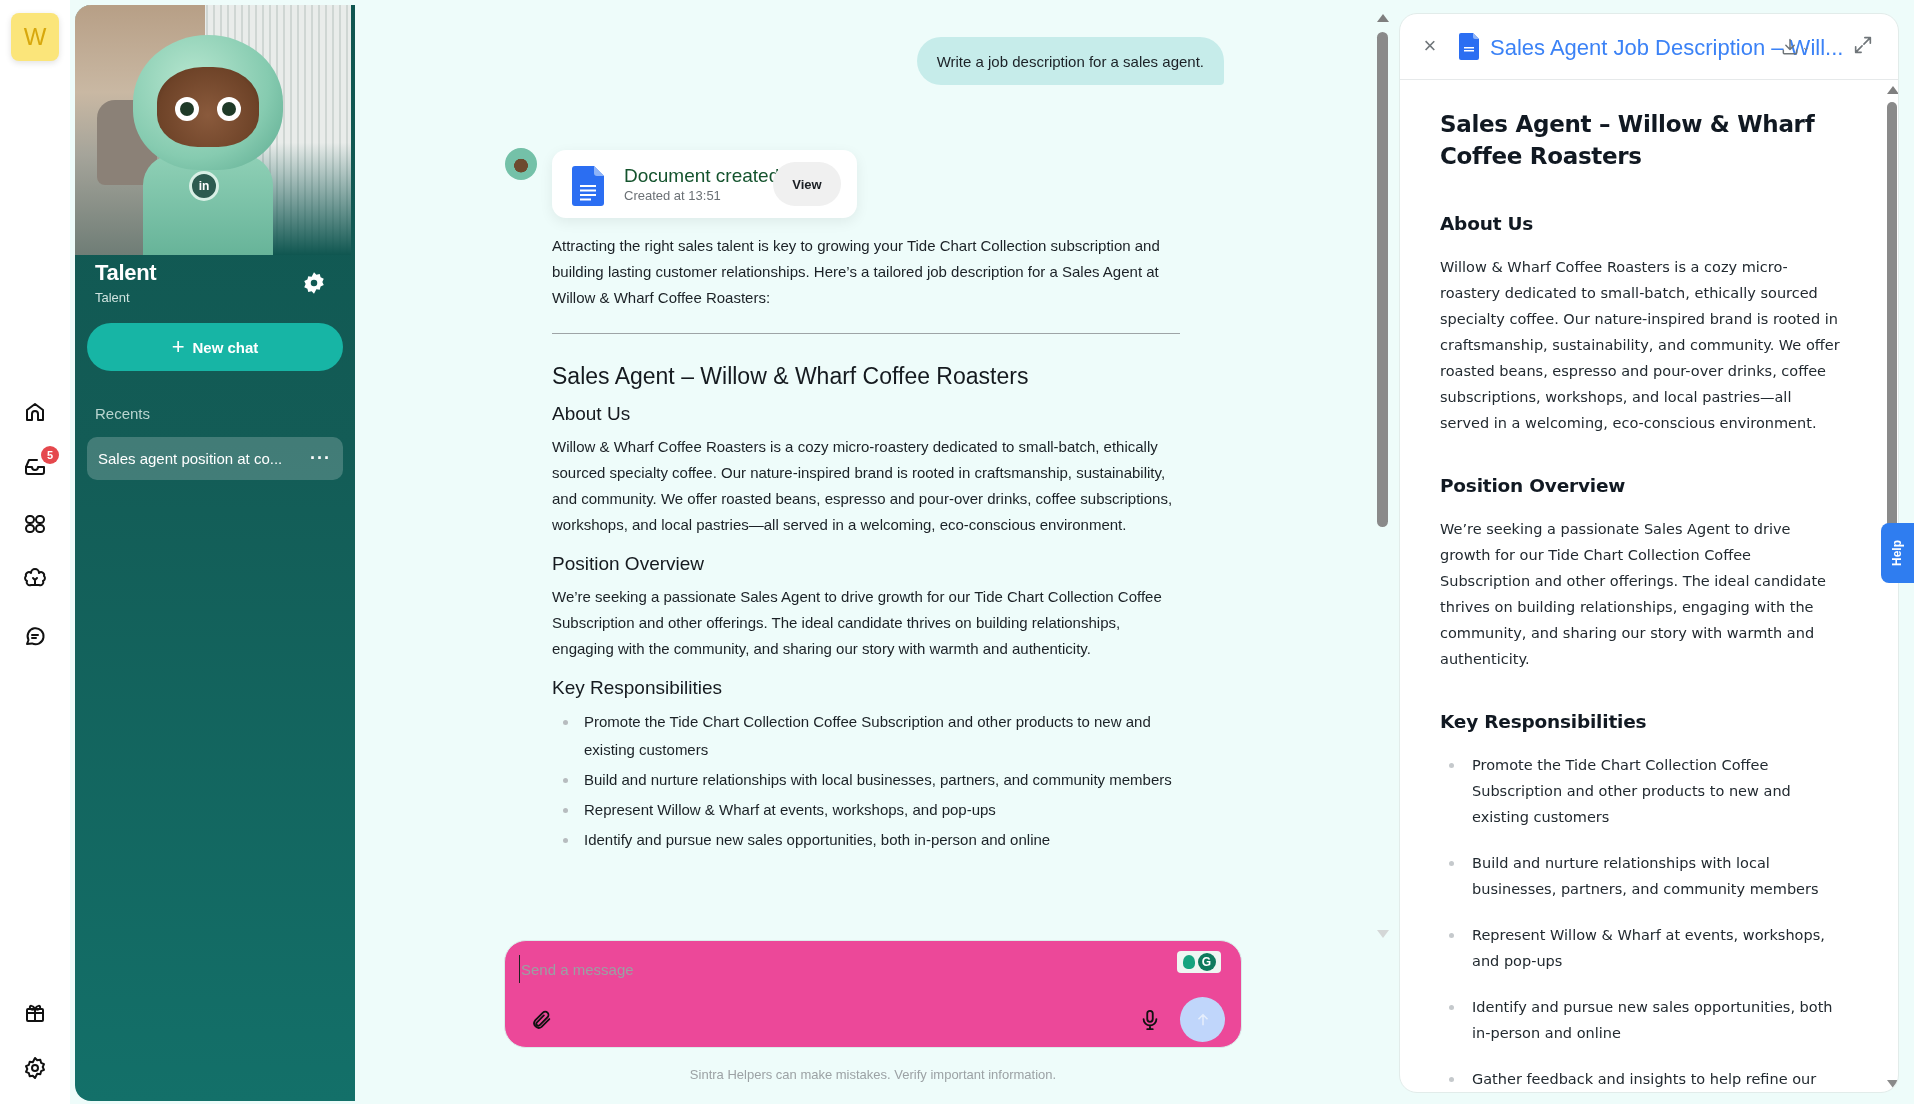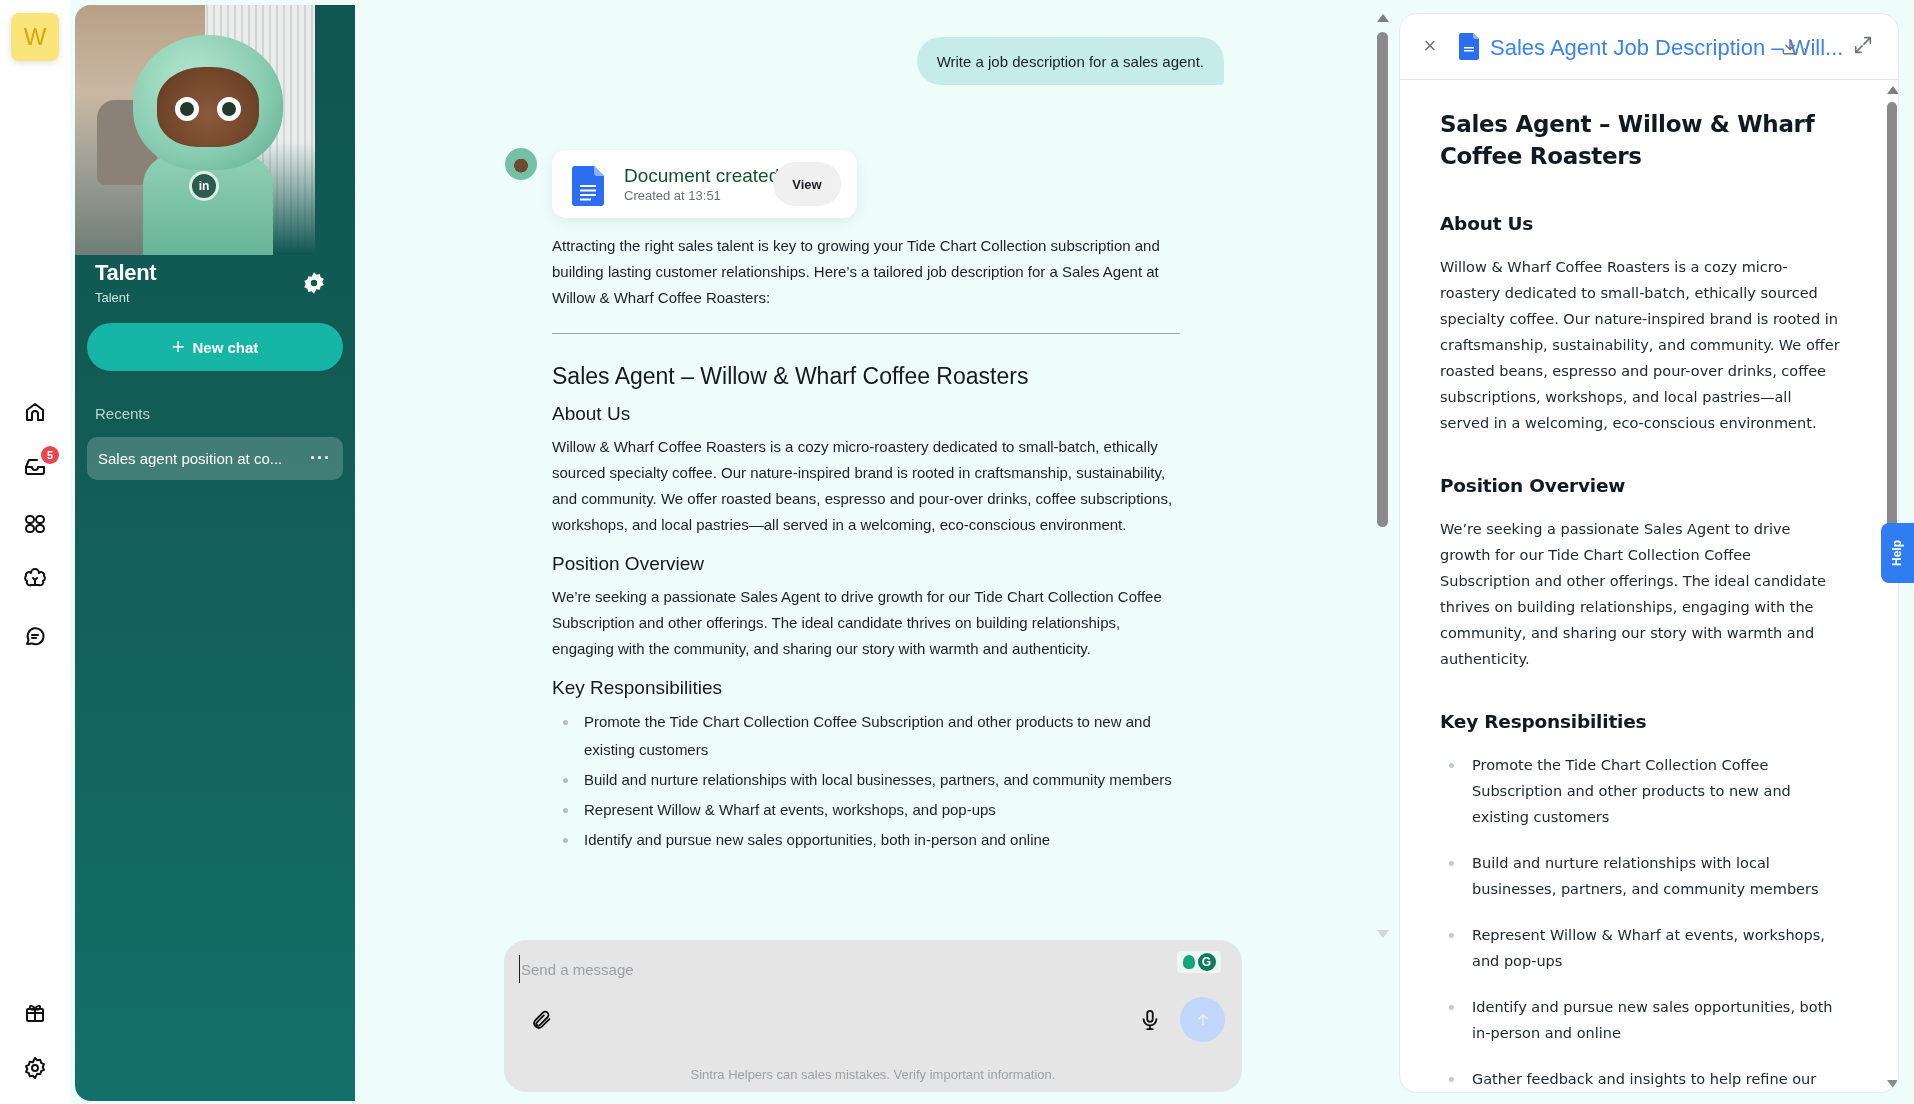--- a/index.html
+++ b/index.html
@@ -36,21 +36,21 @@
   }
 
   
   .agent-panel {
     position: absolute; left: 75px; top: 5px; width: 280px; height: 1096px;
     background: linear-gradient(180deg, #0f5650 0%, #135c56 40%, #137069 100%);
     border-radius: 16px 0 0 16px;
     overflow: hidden;
   }
   .agent-hero {
-    position: relative; width: 240px; height: 250px; overflow: hidden;
+    position: relative; width: 276px; height: 250px; overflow: hidden;
     background:
       linear-gradient(180deg, rgba(15,86,80,0) 55%, #0f5650 100%),
       repeating-linear-gradient(90deg, #e9ecea 0 5px, #cfd6d3 5px 7px);
   }
   .hero-room {
     position: absolute; left: 0; top: 0; width: 130px; height: 250px;
     background: linear-gradient(180deg, #b79f86 0%, #c9b8a3 35%, #a5a49a 60%, #6f7d76 100%);
   }
   .hero-chair {
     position: absolute; left: 22px; top: 95px; width: 60px; height: 85px;
@@ -142,22 +142,22 @@
     background: linear-gradient(180deg, rgba(238,252,250,0) 0%, rgba(238,252,250,0.85) 55%, #eefcfa 100%);
   }
   .chat-scroll {
     position: absolute; left: 1020px; top: 5px; width: 14px; height: 930px;
   }
   .scroll-arrow-up { position: absolute; left: 2px; top: 4px; width: 0; height: 0; border-left: 6px solid transparent; border-right: 6px solid transparent; border-bottom: 8px solid #7f7f7f; }
   .scroll-thumb { position: absolute; left: 2px; top: 22px; width: 11px; height: 495px; border-radius: 6px; background: #8a8a8a; }
   .scroll-arrow-down { position: absolute; left: 2px; top: 920px; width: 0; height: 0; border-left: 6px solid transparent; border-right: 6px solid transparent; border-top: 8px solid #d4d7d7; }
 
   .composer {
-    position: absolute; left: 149px; top: 935px; width: 738px; height: 152px;
-    background: #e5e5e5; border: 1px solid #d9ecea; border-radius: 22px;
+    position: absolute; left: 149px; top: 935px; width: 738px; height: 108px;
+    background: #ec4899; border: 1px solid #d9ecea; border-radius: 22px;
   }
   .composer-input {
     position: absolute; left: 14px; top: 14px; width: 620px; height: 28px;
     border: none; outline: none; background: transparent;
     font-family: "Liberation Sans", sans-serif; font-size: 15px; color: #1b1f24;
     border-left: 1.5px solid #222; padding-left: 1px;
   }
   .composer-input::placeholder { color: #9aa0a3; }
   .grammarly {
     position: absolute; right: 20px; top: 10px; width: 44px; height: 22px; border-radius: 4px;
@@ -360,21 +360,21 @@
           <rect x="9" y="2" width="6" height="12" rx="3"></rect>
           <path d="M5 11a7 7 0 0 0 14 0M12 18v4M9 22h6"></path>
         </svg>
     </div>
     <div class="send-btn">
       <svg viewBox="0 0 24 24">
           <path d="M12 19V5M6 11l6-6 6 6"></path>
         </svg>
     </div>
   </div>
-  <div class="disclaimer">Sintra Helpers can sales mistakes. Verify important information.</div>
+  <div class="disclaimer">Sintra Helpers can make mistakes. Verify important information.</div>
 </main>
 
 <section class="doc-panel">
   <header class="panel-header">
     <div class="close-btn">
       <span>×</span>
     </div>
     <svg class="panel-doc-icon" viewBox="0 0 20 27">
       <path d="M2 0h12l6 6v19a2 2 0 0 1-2 2H2a2 2 0 0 1-2-2V2a2 2 0 0 1 2-2z" fill="#2b6ef2"></path>
       <path d="M14 0l6 6h-4a2 2 0 0 1-2-2z" fill="#8fb4f8"></path>

